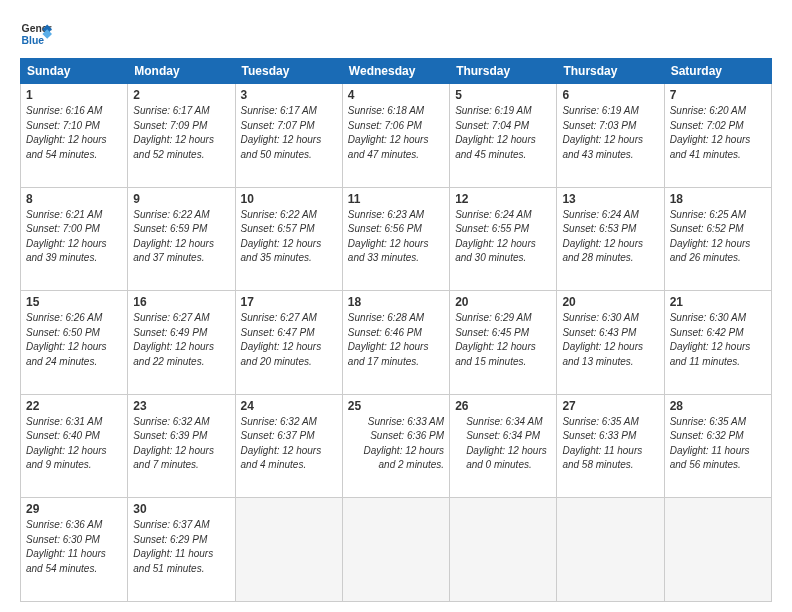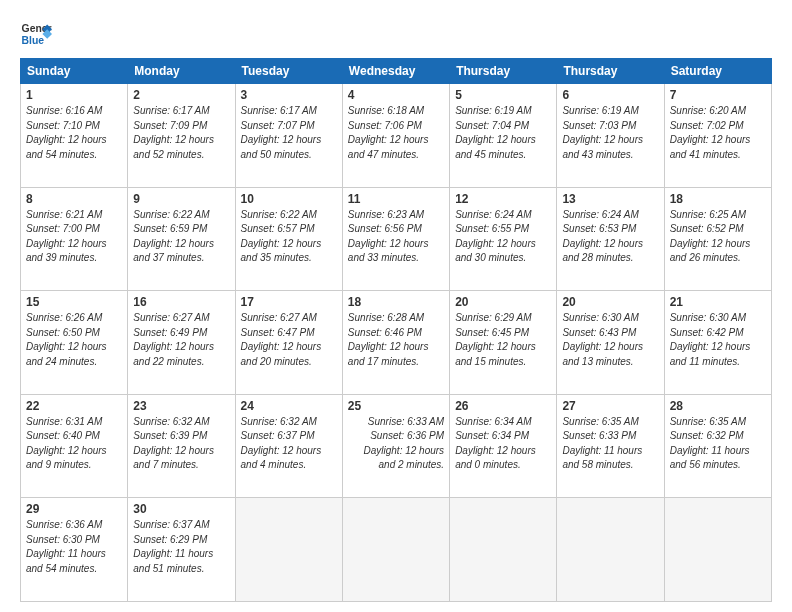--- a/index.html
+++ b/index.html
@@ -293,21 +293,21 @@
           </td>
           <td>
             <span class="day-num">25</span>
             <div class="day-info" style="white-space: pre-line; text-align: right;">Sunrise: 6:33 AM
 Sunset: 6:36 PM
 Daylight: 12 hours
 and 2 minutes.</div>
           </td>
           <td>
             <span class="day-num">26</span>
-            <div class="day-info" style="white-space: pre-line;">Sunrise: 6:34 AM
+            <div class="day-info" style="white-space: pre-line; margin-left: 11px;">Sunrise: 6:34 AM
 Sunset: 6:34 PM
 Daylight: 12 hours
 and 0 minutes.</div>
           </td>
           <td>
             <span class="day-num">27</span>
             <div class="day-info" style="white-space: pre-line;">Sunrise: 6:35 AM
 Sunset: 6:33 PM
 Daylight: 11 hours
 and 58 minutes.</div>

